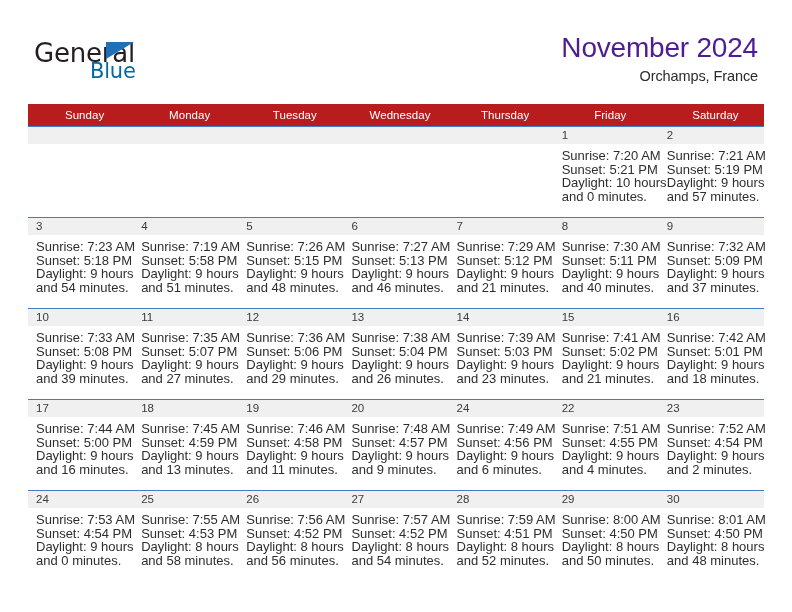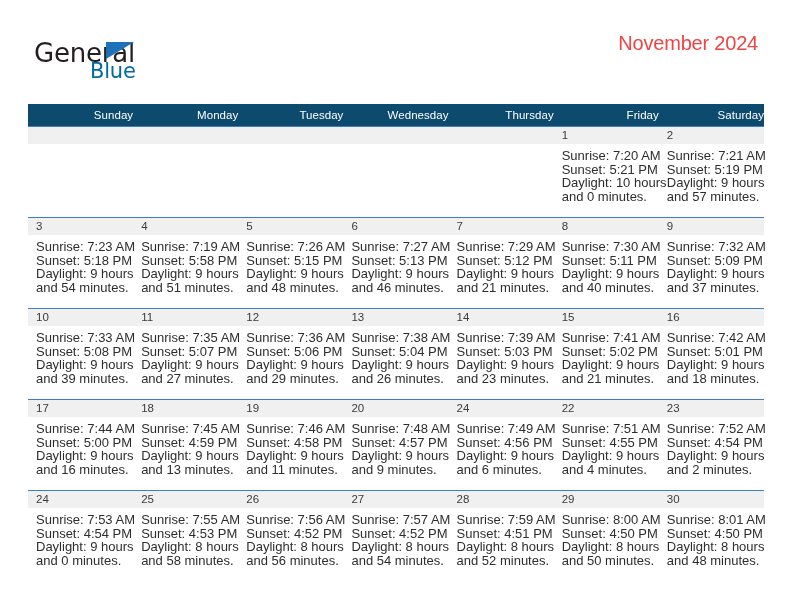--- a/index.html
+++ b/index.html
@@ -68,23 +68,23 @@
     font-weight: 400;
   }
 
   .title-block {
     position: absolute;
     right: 34px;
     top: 32px;
     text-align: right;
   }
   .cal-title {
-    font-size: 20px;
+    font-size: 28px;
     font-weight: 400;
-    color: #ef4444;
+    color: #4c1d95;
     line-height: 1.12;
     letter-spacing: -0.2px;
     white-space: nowrap;
   }
   .cal-subtitle {
     margin-top: 5px;
     font-size: 14.5px;
     font-weight: 400;
     color: #2b2b2b;
     letter-spacing: -0.1px;
@@ -95,25 +95,25 @@
   .calendar {
     position: absolute;
     left: 28px;
     top: 104px;
     width: 736px;
     border-collapse: collapse;
     table-layout: fixed;
   }
 
   .calendar th {
-    background: #0c4a6e;
+    background: #b91c1c;
     color: #ffffff;
     font-size: 11.5px;
     font-weight: 400;
-    text-align: right;
+    text-align: center;
     padding: 5px 0 5px 8px;
     height: 20px;
     box-sizing: border-box;
     letter-spacing: 0.05px;
   }
 
   .week-row > td {
     padding: 0;
     vertical-align: top;
     border-top: 1.2px solid #3f7fc1;
@@ -157,20 +157,21 @@
   <div class="header">
 
     <div class="logo">
       <span class="logo-general">General</span>
       <span class="logo-triangle"></span>
       <span class="logo-blue">Blue</span>
     </div>
 
     <div class="title-block">
       <div class="cal-title">November 2024</div>
+      <div class="cal-subtitle">Orchamps, France</div>
     </div>
 
   </div>
 
   <table class="calendar">
     <colgroup>
       <col style="width:14.2857%">
         <col style="width:14.2857%">
         <col style="width:14.2857%">
       <col style="width:14.2857%">

